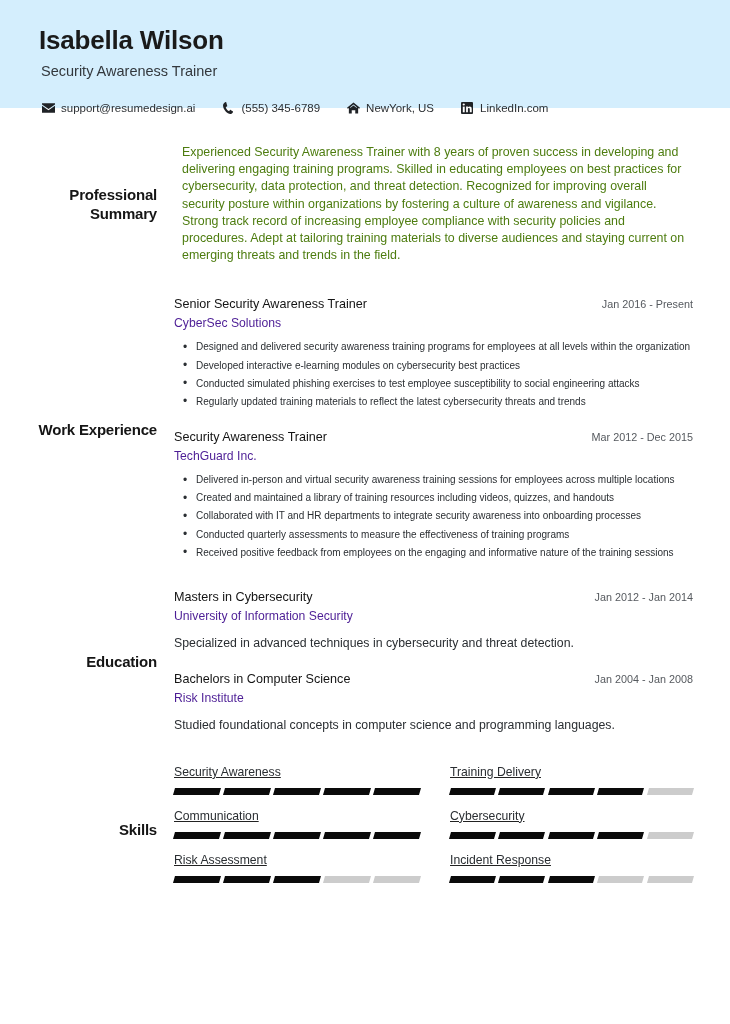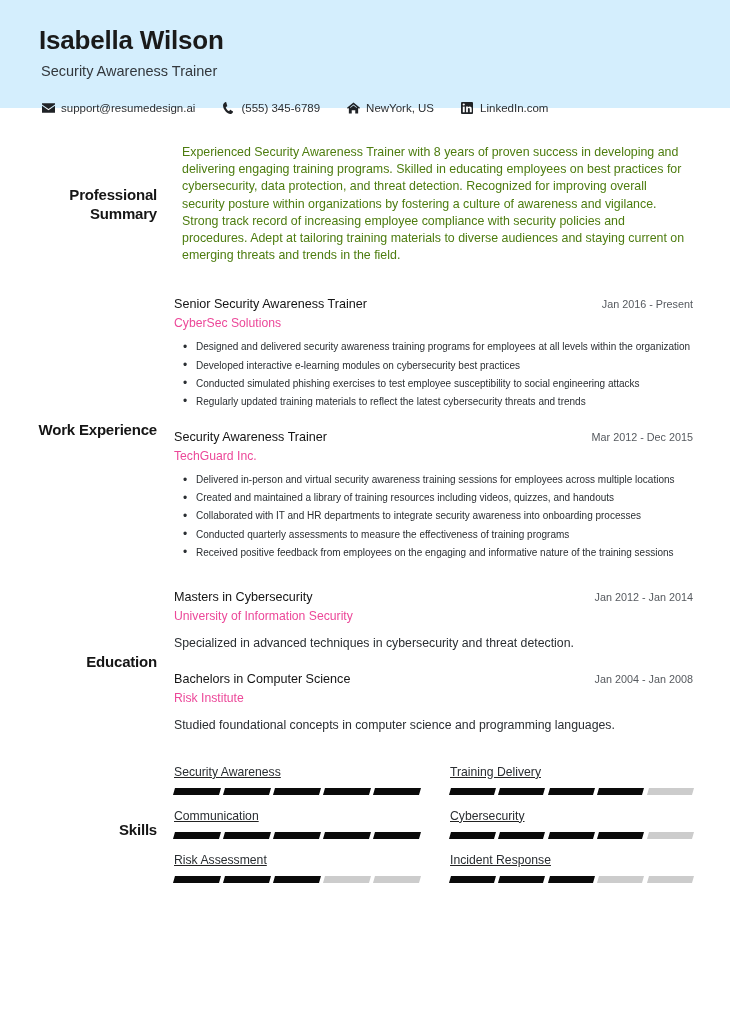--- a/index.html
+++ b/index.html
@@ -117,21 +117,21 @@
   }
   .entry-date {
     font-size: 10.8px;
     color: #55595e;
     line-height: 16px;
     white-space: nowrap;
     padding-left: 10px;
   }
   .entry-org {
     font-size: 12.2px;
-    color: #ec4899;
+    color: #4c1d95;
     line-height: 17px;
     margin-top: 2px;
   }
   .entry-desc {
     font-size: 12.3px;
     color: #2a2e32;
     line-height: 17px;
     margin-top: 10px;
   }
   ul.bullets {

